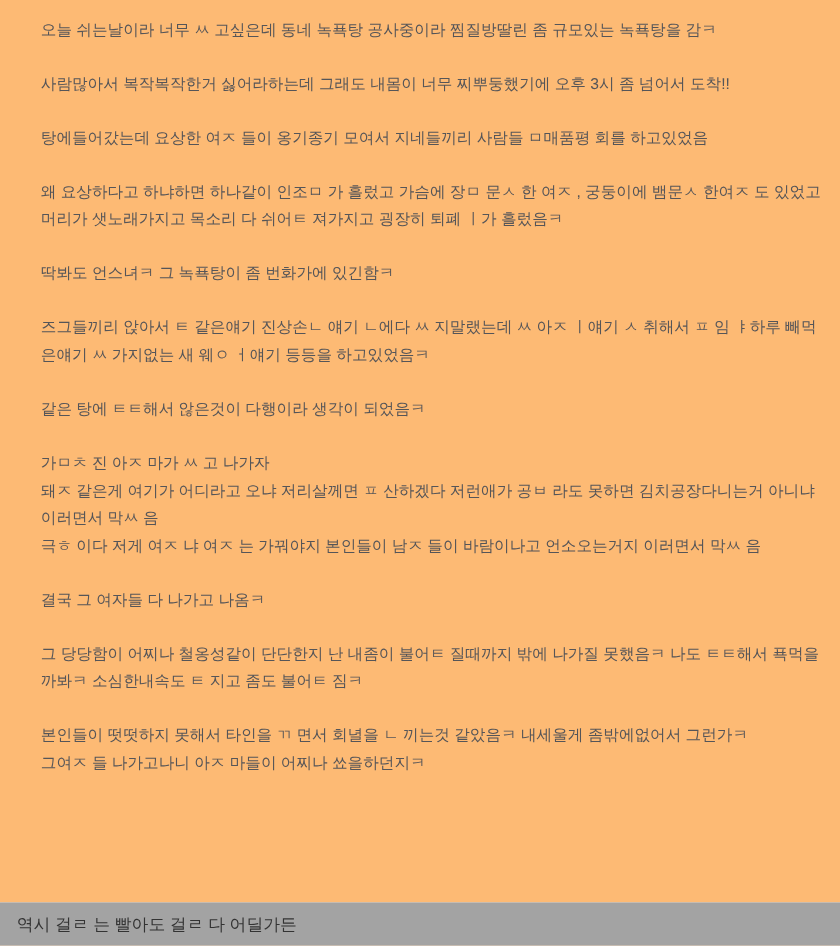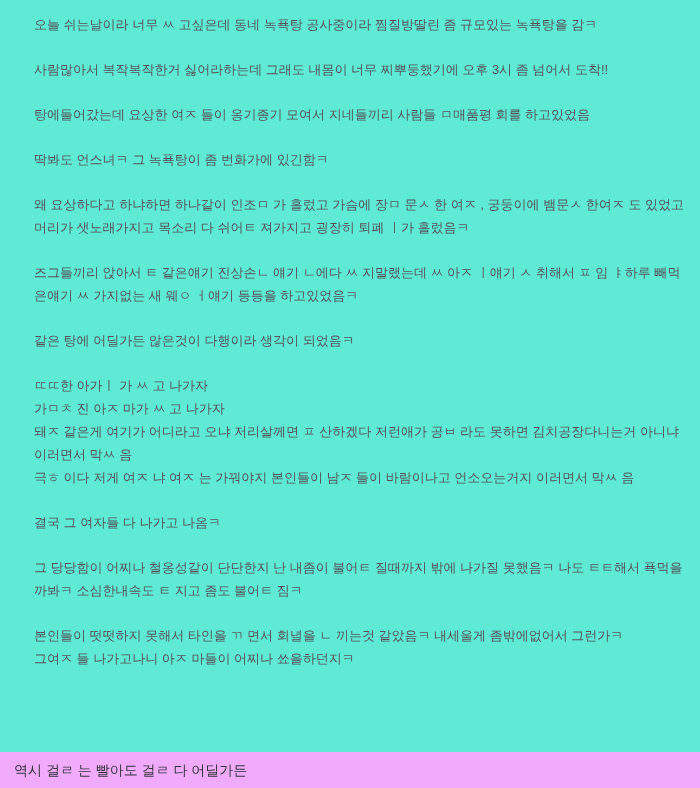--- a/index.html
+++ b/index.html
@@ -13,21 +13,21 @@
     background: #ffffff;
     font-family: "Liberation Sans", "DejaVu Sans", sans-serif;
     overflow: hidden;
   }
   .post-area {
     position: absolute;
     top: 0;
     left: 0;
     width: 700px;
     height: 752px;
-    background: #5eead4;
+    background: #fdba74;
     overflow: hidden;
     box-sizing: border-box;
     padding: 13px 12px 0 34px;
   }
   .post-area p.para {
     margin: 0 0 22px 0;
     font-size: 13px;
     line-height: 23px;
     color: #555558;
     word-break: break-all;
@@ -35,21 +35,21 @@
   }
   .post-area .ln {
     display: block;
   }
   .comment-bar {
     position: absolute;
     left: 0;
     bottom: 0;
     width: 700px;
     height: 36px;
-    background: #f0abfc;
+    background: #a3a3a3;
     box-sizing: border-box;
     padding: 8px 0 0 14px;
   }
   .comment-bar .comment-text {
     font-size: 14px;
     line-height: 20px;
     color: #333333;
   }
 </style>
 </head>
@@ -59,33 +59,32 @@
     <p class="para">
       <span class="ln">오늘 쉬는날이라 너무 ㅆ 고싶은데 동네 녹푝탕 공사중이라 찜질방딸린 좀 규모있는 녹푝탕을 감ㅋ</span>
     </p>
     <p class="para">
       <span class="ln">사람많아서 복작복작한거 싫어라하는데 그래도 내몸이 너무 찌뿌둥했기에 오후 3시 좀 넘어서 도착!!</span>
     </p>
     <p class="para">
       <span class="ln">탕에들어갔는데 요상한 여ㅈ 들이 옹기종기 모여서 지네들끼리 사람들 ㅁ매품평 회를 하고있었음</span>
     </p>
     <p class="para">
-      <span class="ln">딱봐도 언스녀ㅋ  그 녹푝탕이 좀 번화가에 있긴함ㅋ</span>
+      <span class="ln">왜 요상하다고 하냐하면 하나같이 인조ㅁ 가 흘렀고 가슴에 장ㅁ 문ㅅ  한 여ㅈ , 궁둥이에 뱀문ㅅ  한여ㅈ 도 있었고 머리가 샛노래가지고 목소리 다 쉬어ㅌ 져가지고 굉장히 퇴폐 ㅣ가 흘렀음ㅋ</span>
     </p>
     <p class="para">
-      <span class="ln">왜 요상하다고 하냐하면 하나같이 인조ㅁ 가 흘렀고 가슴에 장ㅁ 문ㅅ  한 여ㅈ , 궁둥이에 뱀문ㅅ  한여ㅈ 도 있었고 머리가 샛노래가지고 목소리 다 쉬어ㅌ 져가지고 굉장히 퇴폐 ㅣ가 흘렀음ㅋ</span>
+      <span class="ln">딱봐도 언스녀ㅋ  그 녹푝탕이 좀 번화가에 있긴함ㅋ</span>
     </p>
     <p class="para">
       <span class="ln">즈그들끼리 앉아서 ㅌ  같은얘기 진상손ㄴ 얘기 ㄴ에다 ㅆ 지말랬는데 ㅆ  아ㅈ  ㅣ얘기 ㅅ 취해서 ㅍ 임  ㅑ하루 빼먹은얘기 ㅆ 가지없는 새 웨ㅇ  ㅓ얘기 등등을 하고있었음ㅋ</span>
     </p>
     <p class="para">
-      <span class="ln">같은 탕에 어딜가든 않은것이 다행이라 생각이 되었음ㅋ</span>
+      <span class="ln">같은 탕에 ㅌㅌ해서 않은것이 다행이라 생각이 되었음ㅋ</span>
     </p>
     <p class="para">
-      <span class="ln">ㄸㄸ한 아가ㅣ  가 ㅆ 고 나가자</span>
       <span class="ln">가ㅁㅊ 진 아ㅈ 마가 ㅆ 고 나가자</span>
       <span class="ln">돼ㅈ  같은게 여기가 어디라고 오냐 저리살께면 ㅍ 산하겠다 저런애가 공ㅂ 라도 못하면 김치공장다니는거 아니냐이러면서 막ㅆ  음</span>
       <span class="ln">극ㅎ  이다 저게 여ㅈ  냐 여ㅈ  는 가꿔야지 본인들이 남ㅈ  들이 바람이나고 언소오는거지 이러면서 막ㅆ  음</span>
     </p>
     <p class="para">
       <span class="ln">결국 그 여자들 다 나가고 나옴ㅋ</span>
     </p>
     <p class="para">
       <span class="ln">그 당당함이 어찌나 철옹성같이 단단한지 난 내좀이 불어ㅌ 질때까지 밖에 나가질 못했음ㅋ 나도 ㅌㅌ해서 푝먹을까봐ㅋ  소심한내속도 ㅌ 지고 좀도 불어ㅌ 짐ㅋ</span>
     </p>

